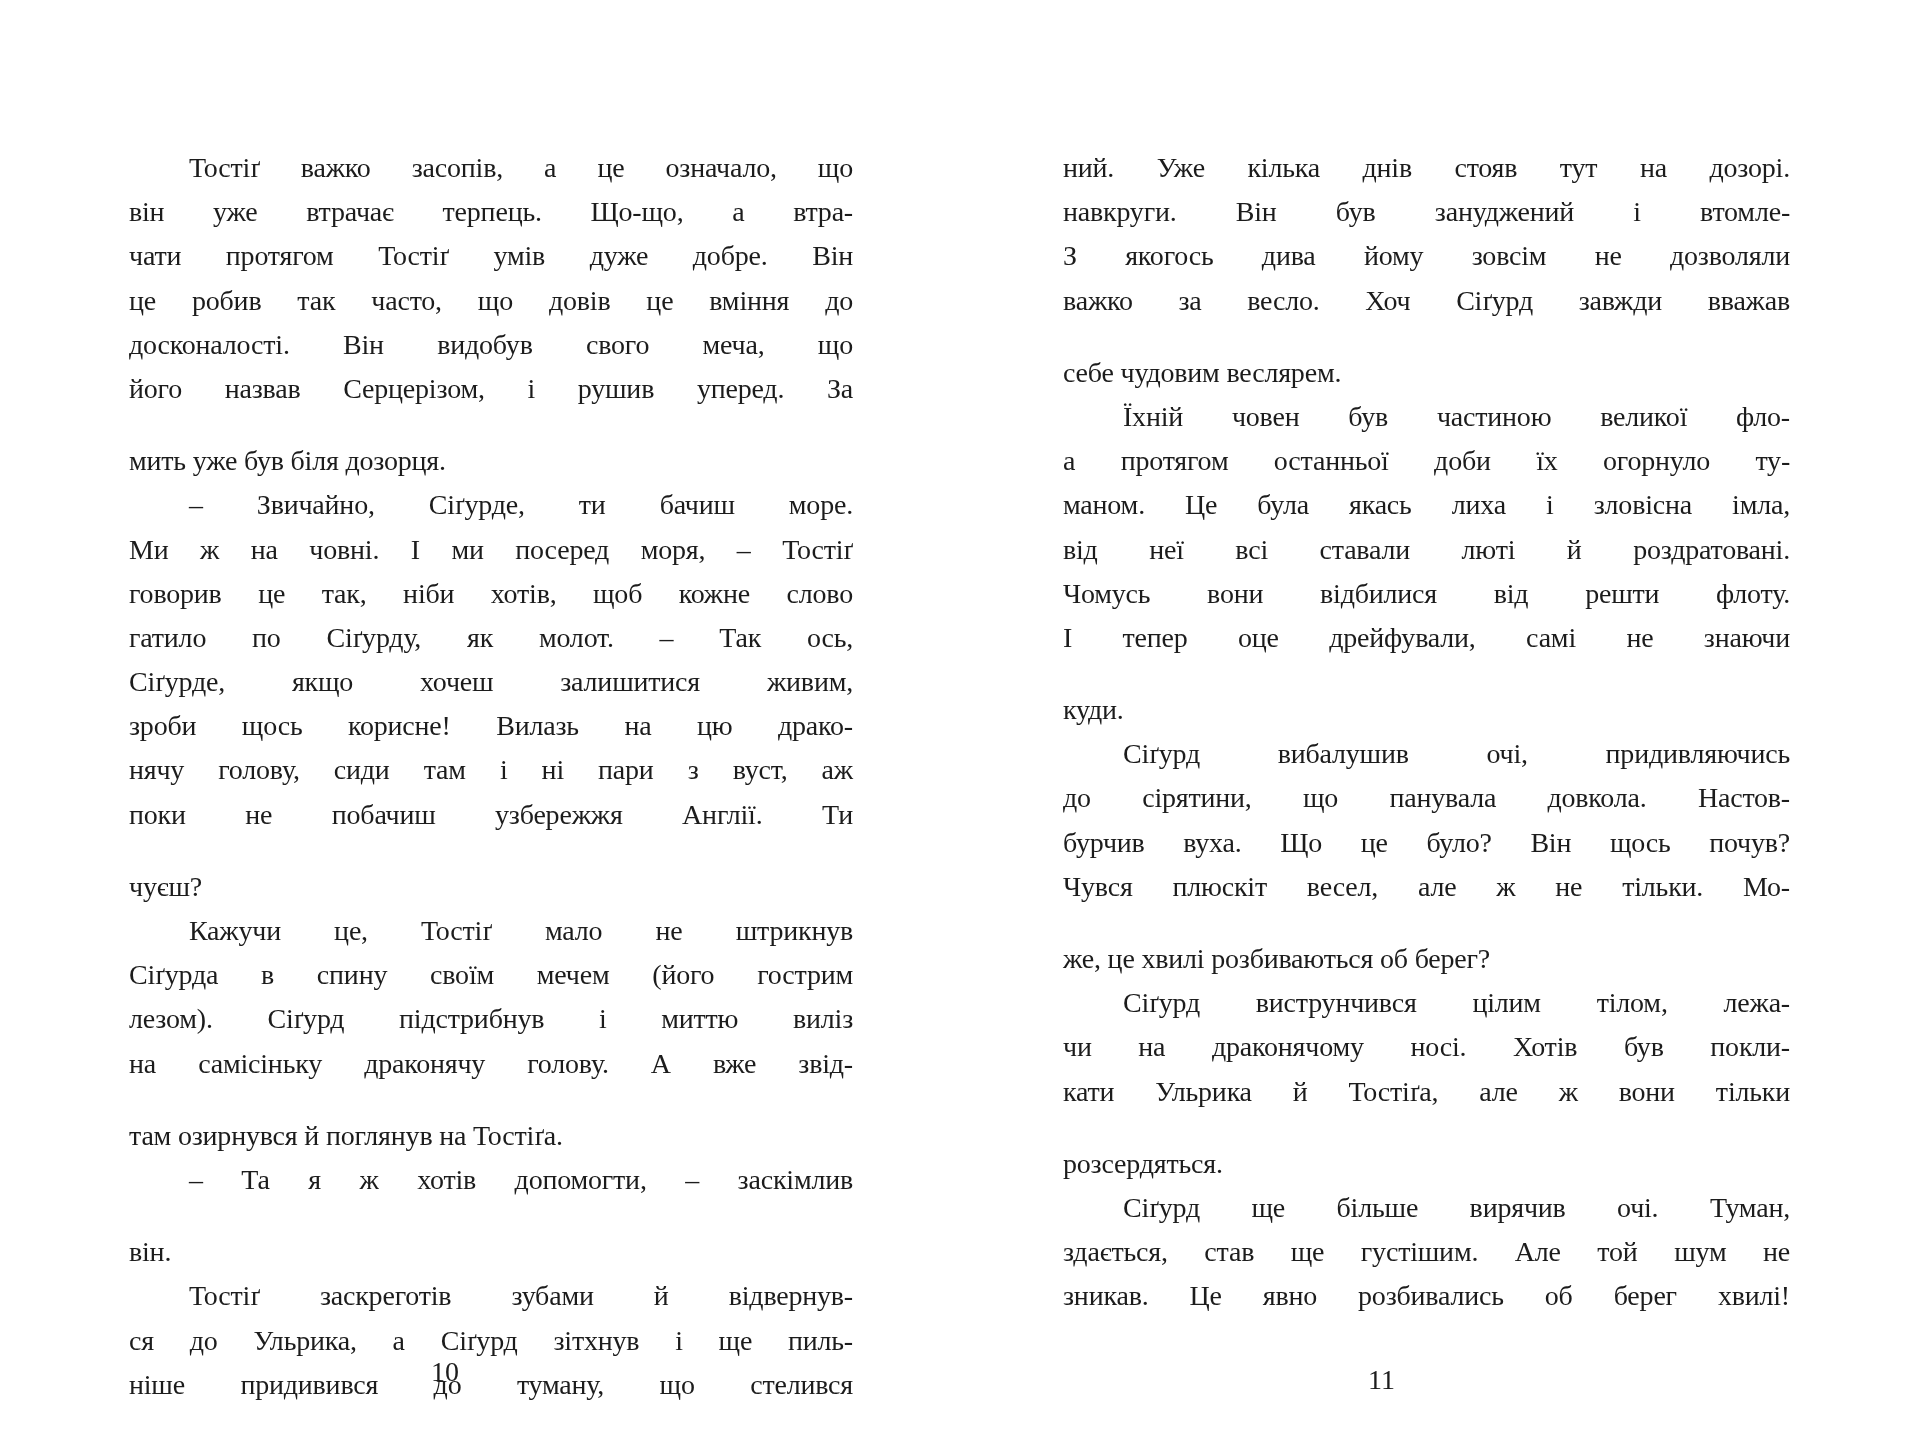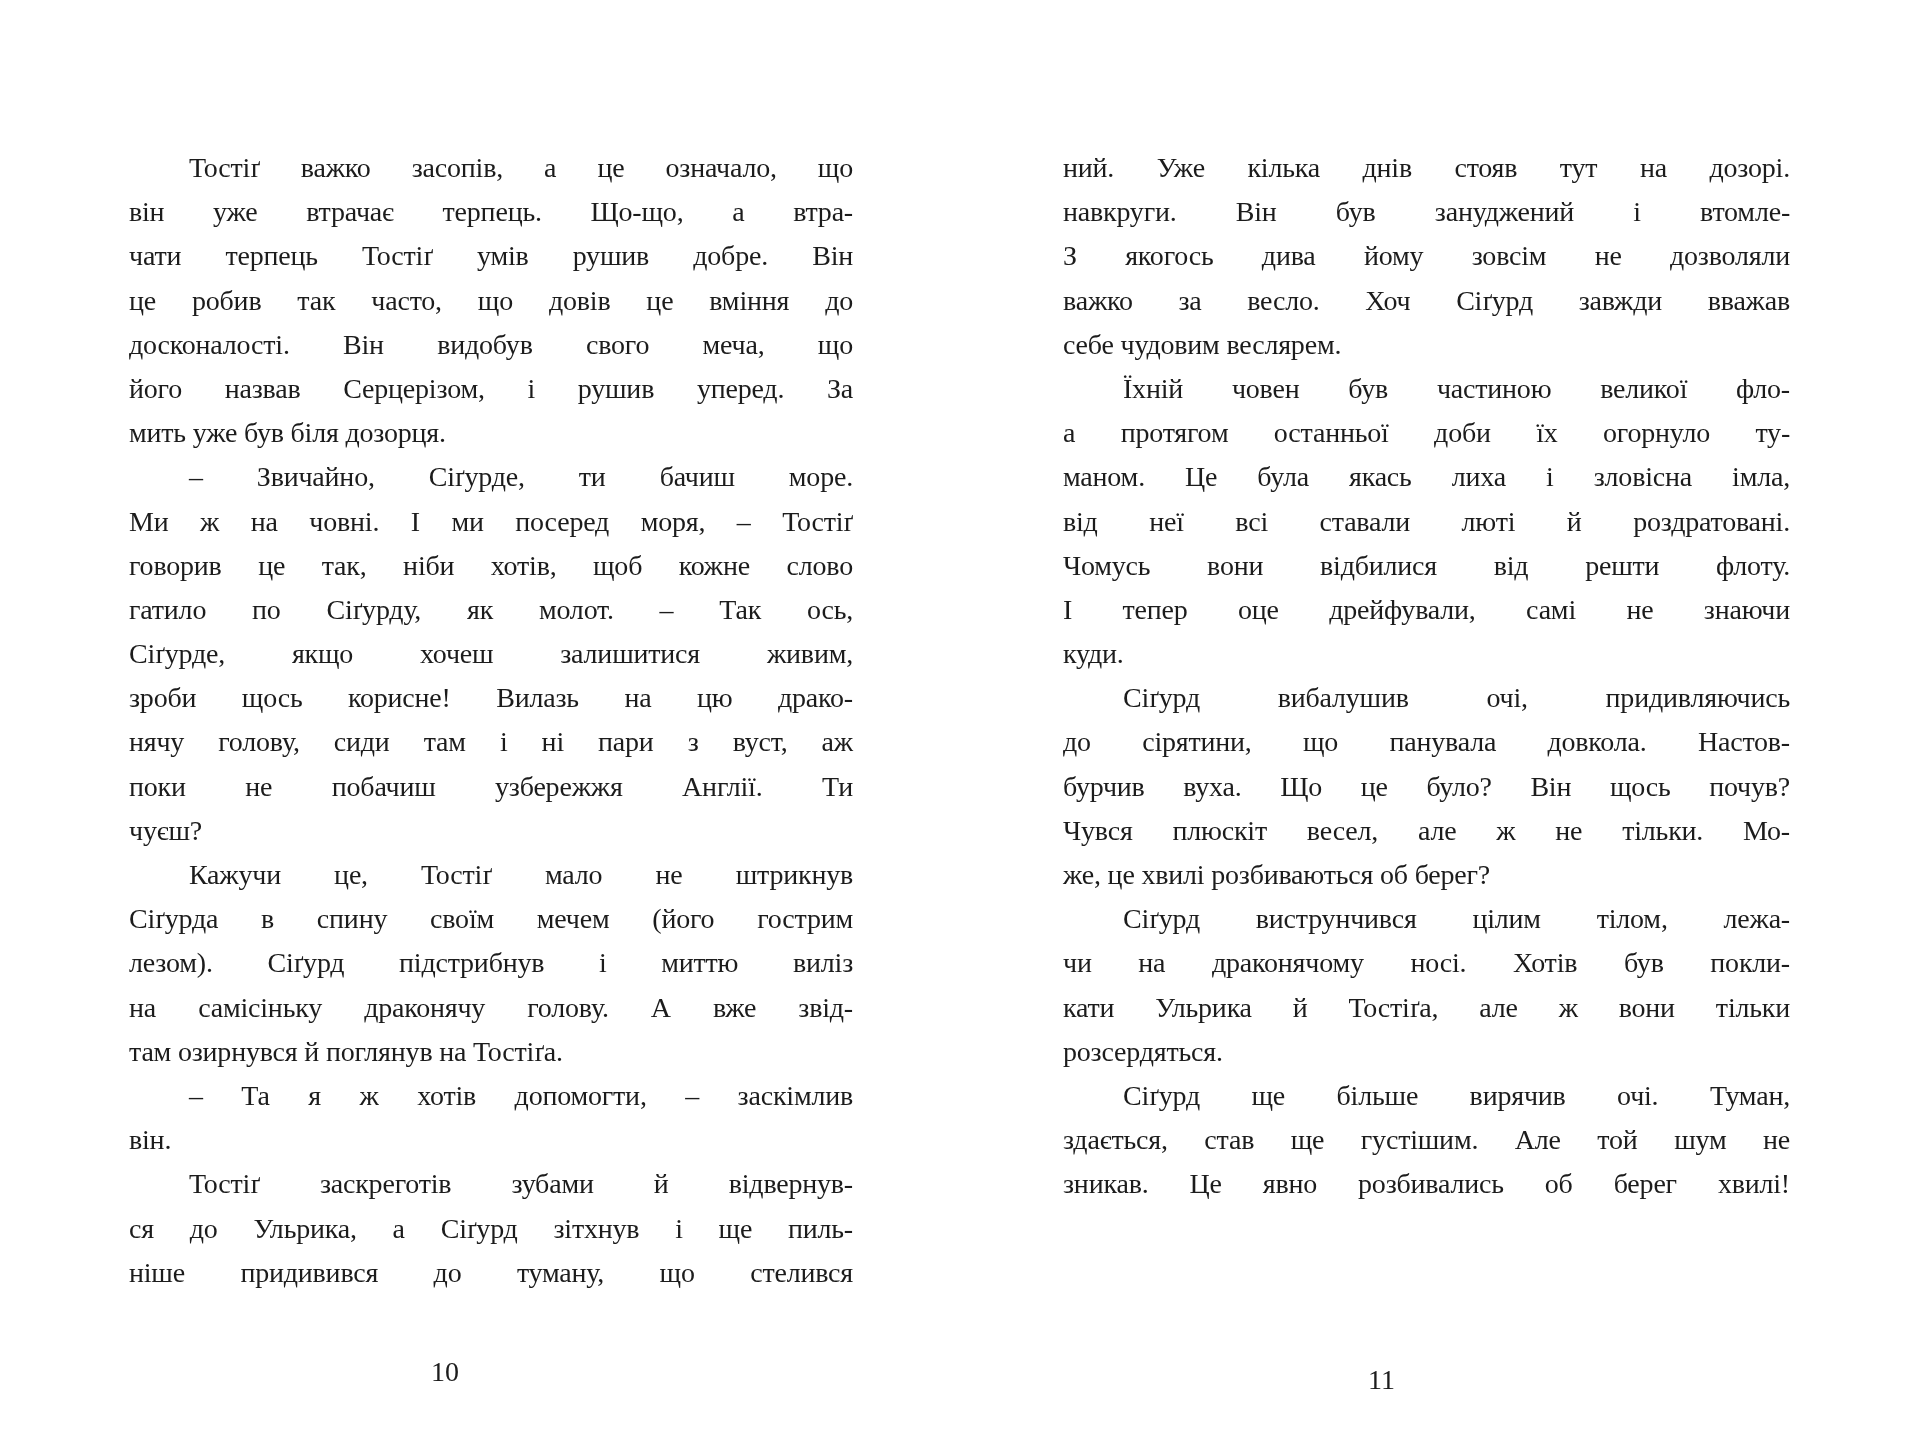--- a/index.html
+++ b/index.html
@@ -40,41 +40,41 @@
 
   .line {
     display: block;
     height: 44.2px;
     white-space: nowrap;
     text-align: justify;
     text-align-last: justify;
     overflow: visible;
   }
   .line.indent { padding-left: 60px; }
-  .line.last { text-align: center; text-align-last: left; }
+  .line.last { text-align: center; text-align-last: left; margin-top: 28px; }
 
   .page-number {
     position: absolute;
     font-size: 28px;
     width: 120px;
     text-align: left;
     line-height: 30px;
   }
   .page.left  .page-number { left: 431px; top: 1357px; }
   .page.right .page-number { left: 408px; top: 1365px; }
 </style>
 </head>
 <body>
 
 <div class="spread">
   <div class="page left">
     <div class="column">
         <span class="line indent">Тостіґ важко засопів, а це означало, що</span>
         <span class="line">він уже втрачає терпець. Що-що, а втра-</span>
-        <span class="line">чати терпець Тостіґ умів рушив добре. Він</span>
+        <span class="line">чати протягом Тостіґ умів дуже добре. Він</span>
         <span class="line">це робив так часто, що довів це вміння до</span>
         <span class="line">досконалості. Він видобув свого меча, що</span>
         <span class="line">його назвав Серцерізом, і рушив уперед. За</span>
         <span class="line last">мить уже був біля дозорця.</span>
         <span class="line indent">– Звичайно, Сіґурде, ти бачиш море.</span>
         <span class="line">Ми ж на човні. І ми посеред моря, – Тостіґ</span>
         <span class="line">говорив це так, ніби хотів, щоб кожне слово</span>
         <span class="line">гатило по Сіґурду, як молот. – Так ось,</span>
         <span class="line">Сіґурде, якщо хочеш залишитися живим,</span>
         <span class="line">зроби щось корисне! Вилазь на цю драко-</span>

